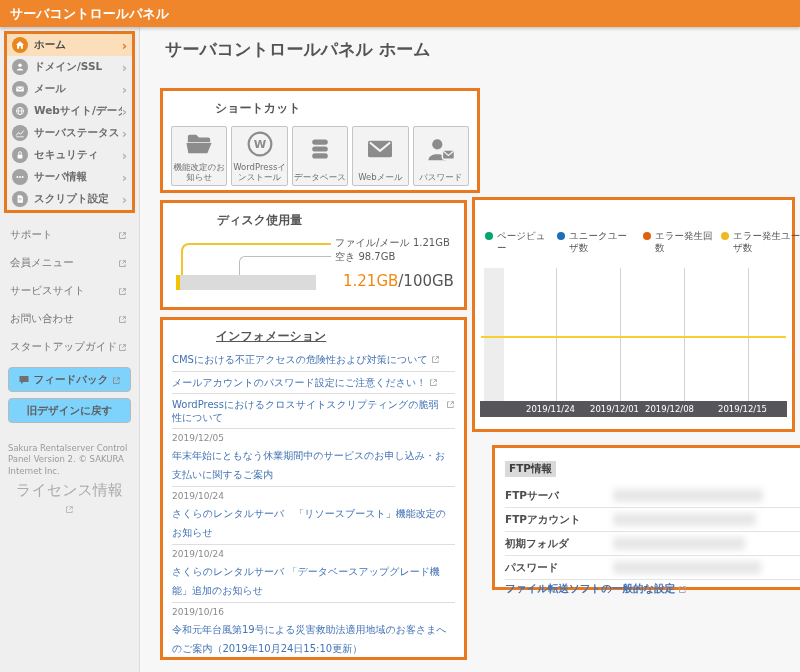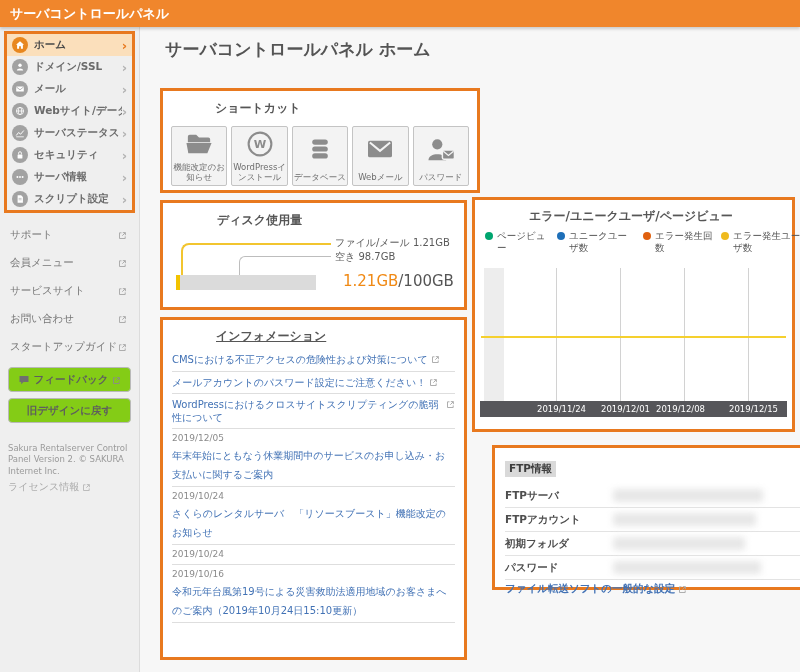--- a/index.html
+++ b/index.html
@@ -38,28 +38,28 @@
   }
   .nav-item.active .nav-label { color:#4A4A4A; }
   .nav-chev { font-size:13px; font-weight:bold; color:#B3B3B3; line-height:1; }
   .nav-item.active .nav-chev { color:#E8791F; }
   .side-link {
     display:flex; align-items:center; justify-content:space-between;
     padding:7px 12px 7px 10px; font-size:10.5px; color:#757575; cursor:pointer;
   }
   .side-btn {
     display:flex; align-items:center; justify-content:center; gap:4px;
-    margin:6px 8px 0 8px; height:25px; background:#84cc16;
+    margin:6px 8px 0 8px; height:25px; background:#7dd3fc;
     border:1px solid #B9B9B9; border-radius:4px;
     font-size:10.5px; font-weight:bold; color:#5E5E5E; cursor:pointer;
   }
   .side-foot {
     margin:20px 8px 0 8px; font-size:8.5px; color:#9A9A9A; line-height:1.35;
   }
-  .side-license { display:flex; align-items:center; gap:3px; margin-top:3px; color:#ABABAB; font-size:10px; cursor:pointer; }
+  .side-license { display:flex; align-items:center; gap:3px; margin-top:3px; color:#ABABAB; font-size:15px; cursor:pointer;flex-direction:column; }
   
   .main { position:absolute; left:140px; top:27px; width:660px; height:645px; }
   .page-title { position:absolute; left:25px; top:11px; font-size:17px; font-weight:bold; color:#545454; }
   .panel {
     position:absolute; background:#fff; border:3px solid #E8791F;
   }
   .p-title { font-size:12px; font-weight:bold; color:#565656;margin-left:44px; }
   
   .panel-shortcut { left:20px; top:61px; width:320px; height:105px; padding:9px 8px; }
   .tiles { display:flex; gap:4px; margin-top:9px; }
@@ -97,21 +97,21 @@
   .dot-green { background:#00A56F; } .dot-blue { background:#1E6FB8; }
   .dot-orange { background:#E0600E; } .dot-yellow { background:#EFBA1E; }
   .lg-item .lg-t { width:52px; }
   .lg-item:nth-child(2) .lg-t { width:66px; }
   .lg-item:nth-child(3) .lg-t { width:58px; }
   .lg-item:nth-child(4) .lg-t { width:74px; }
   .chart-band { position:absolute; left:9px; top:68px; width:20px; height:133px; background:#EDEDED; }
   .gridline { position:absolute; top:68px; width:1px; height:133px; background:#D2D2D2; }
   .yline { position:absolute; left:6px; right:6px; top:136px; height:2px; background:#F5D02E; }
   .date-bar { position:absolute; left:5px; right:5px; top:201px; height:16px; background:#56565A; }
-  .date-lbl { position:absolute; top:204px; width:60px; text-align:right; font-size:8.5px; color:#fff; }
+  .date-lbl { position:absolute; top:204px; width:60px; text-align:left; font-size:8.5px; color:#fff; }
   
   .panel-info { left:20px; top:290px; width:307px; height:343px; padding:8px 9px; overflow:hidden; }
   .info-link { color:#4272B5; font-size:10px; line-height:1.25; cursor:pointer; }
   .info-pin { padding:5px 0 4px 0; border-bottom:1px solid #DEDEDE; display:flex; align-items:flex-start; gap:3px; }
   .info-item { padding:4px 0 4px 0; border-bottom:1px solid #DEDEDE; }
   .info-date { font-size:9px; color:#8A8A8A; margin-bottom:1px; }
   .panel-info .p-title { margin-bottom:4px;text-decoration:underline; }
   
   .panel-ftp { left:352px; top:418px; width:323px; height:145px; padding:9px 10px; }
   .ftp-chip { display:inline-block; background:#D9D9D9; color:#3E3E3E; font-size:10.5px; font-weight:bold; padding:1px 4px; }
@@ -351,21 +351,20 @@
     <div class="disk-lbl disk-lbl2">空き 98.7GB</div>
     <div class="disk-bar">
       <div class="disk-bar-used"></div>
     </div>
     <div class="disk-usage">
       <span class="used">1.21GB</span><span>/100GB</span>
     </div>
   </div>
 
   <div class="panel panel-chart">
-    <div class="p-title">エラー/ユニークユーザ/ページビュー</div>
     <div class="legend">
       <div class="lg-item">
         <span class="lg-dot dot-green"></span>
         <span class="lg-t">ページビュー</span>
       </div>
       <div class="lg-item">
         <span class="lg-dot dot-blue"></span>
         <span class="lg-t">ユニークユーザ数</span>
       </div>
       <div class="lg-item">
@@ -418,20 +417,21 @@
     <div class="info-item">
       <div class="info-date">2019/12/05</div>
       <span class="info-link">年末年始にともなう休業期間中のサービスのお申し込み・お支払いに関するご案内</span>
     </div>
     <div class="info-item">
       <div class="info-date">2019/10/24</div>
       <span class="info-link">さくらのレンタルサーバ　「リソースブースト」機能改定のお知らせ</span>
     </div>
     <div class="info-item">
       <div class="info-date">2019/10/24</div>
+      <span class="info-link">さくらのレンタルサーバ 「データベースアップグレード機能」追加のお知らせ</span>
     </div>
     <div class="info-item">
       <div class="info-date">2019/10/16</div>
       <span class="info-link">令和元年台風第19号による災害救助法適用地域のお客さまへのご案内（2019年10月24日15:10更新）</span>
     </div>
 
   </div>
 
   <div class="panel panel-ftp">
     <span class="ftp-chip">FTP情報</span>

